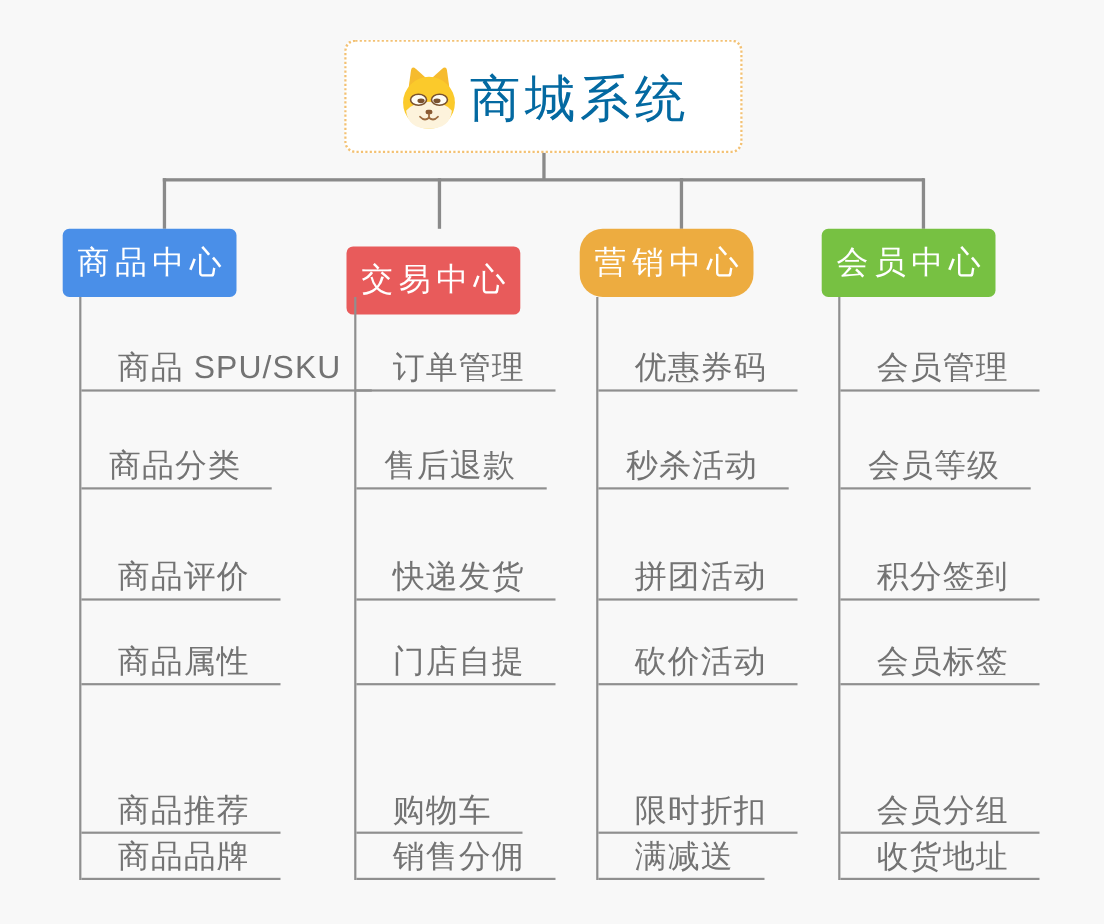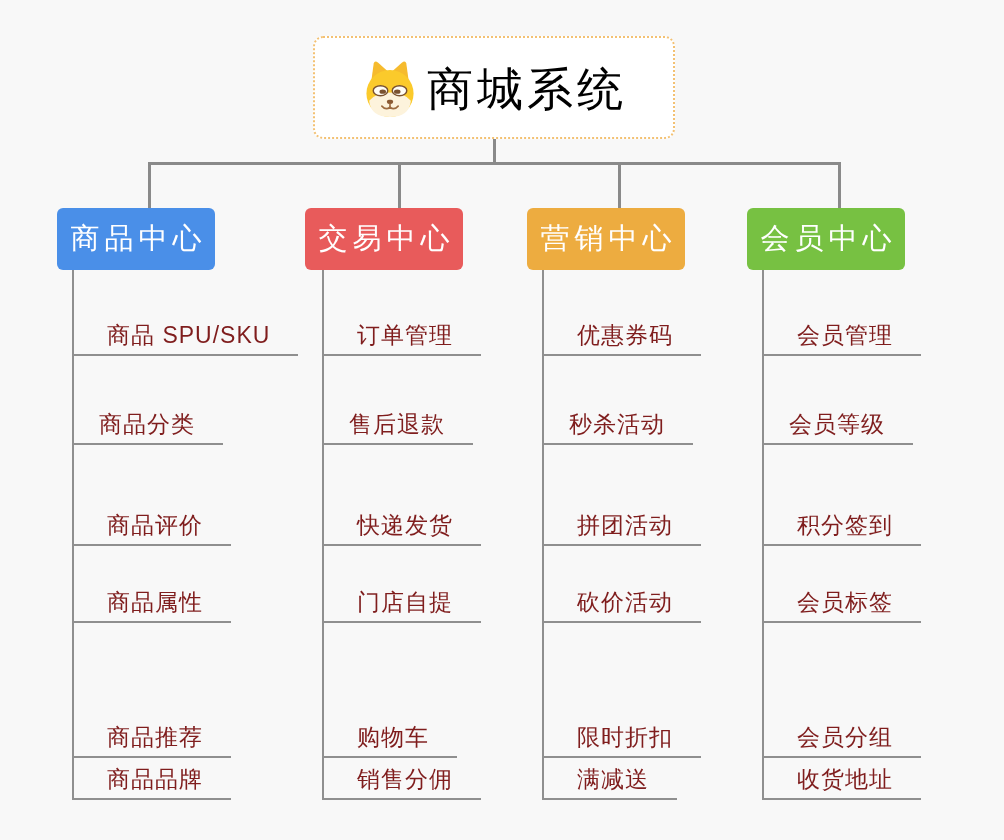--- a/index.html
+++ b/index.html
@@ -26,21 +26,21 @@
     border-radius: 10px;
     display: flex;
     align-items: center;
     justify-content: center;
     gap: 8px;
     cursor: pointer;
   }
   .root-title {
     font-size: 46px;
     letter-spacing: 4px;
-    color: #000000;
+    color: #0369a1;
     white-space: nowrap;
     line-height: 1;
     padding-top: 2px;
   }
   .dog-icon { width: 58px; height: 64px; flex: 0 0 auto; }
 
   
   .tline { position: absolute; background: #8a8a8a; }
 
   
@@ -66,24 +66,24 @@
     top: 270px;
     height: 530px;
     width: 250px;
     border-left: 2px solid #8f8f8f;
   }
   .sub-item {
     position: absolute;
     left: 0;
     box-sizing: border-box;
     white-space: nowrap;
-    font-size: 23px;
+    font-size: 29px;
     letter-spacing: 1px;
     line-height: 24px;
-    color: #7f1d1d;
+    color: #737373;
     padding: 0 28px 7px 33px;
     border-bottom: 2px solid #8f8f8f;
     width: max-content;
     cursor: pointer;
   }
   .r1 { top: 53px; }
   .r2 { top: 142px; padding-left: 25px; }
   .r3 { top: 243px; text-align: center; }
   .r4 { top: 320px; }
   .r5 { top: 407px; margin-top: 48px; }
@@ -120,24 +120,24 @@
   <div class="tline" style="left:493px; top:139px; width:3px; height:25px;"></div>
   <div class="tline" style="left:148px; top:162px; width:692px; height:3px;"></div>
   <div class="tline" style="left:148px; top:162px; width:3px; height:46px;"></div>
   <div class="tline" style="left:398px; top:162px; width:3px; height:46px;"></div>
   <div class="tline" style="left:618px; top:162px; width:3px; height:46px;"></div>
   <div class="tline" style="left:838px; top:162px; width:3px; height:46px;"></div>
 
   <div class="branch-box" style="left: 57px; background: rgb(74, 143, 232);">
       <span>商品中心</span>
     </div>
-  <div class="branch-box" style="left: 305px; background: rgb(232, 91, 91);">
+  <div class="branch-box" style="left: 315px; background: rgb(232, 91, 91); margin-top: 16px;">
       <span>交易中心</span>
     </div>
-  <div class="branch-box" style="left: 527px; background: rgb(237, 172, 64);">
+  <div class="branch-box" style="left: 527px; background: rgb(237, 172, 64); border-radius: 21px;">
       <span>营销中心</span>
     </div>
   <div class="branch-box" style="left: 747px; background: rgb(119, 193, 66); align-items: center;">
       <span>会员中心</span>
     </div>
 
   <div class="branch-column" style="left:72px;">
     <div class="sub-item r1">商品 SPU/SKU</div>
     <div class="sub-item r2">商品分类</div>
     <div class="sub-item r3">商品评价</div>

